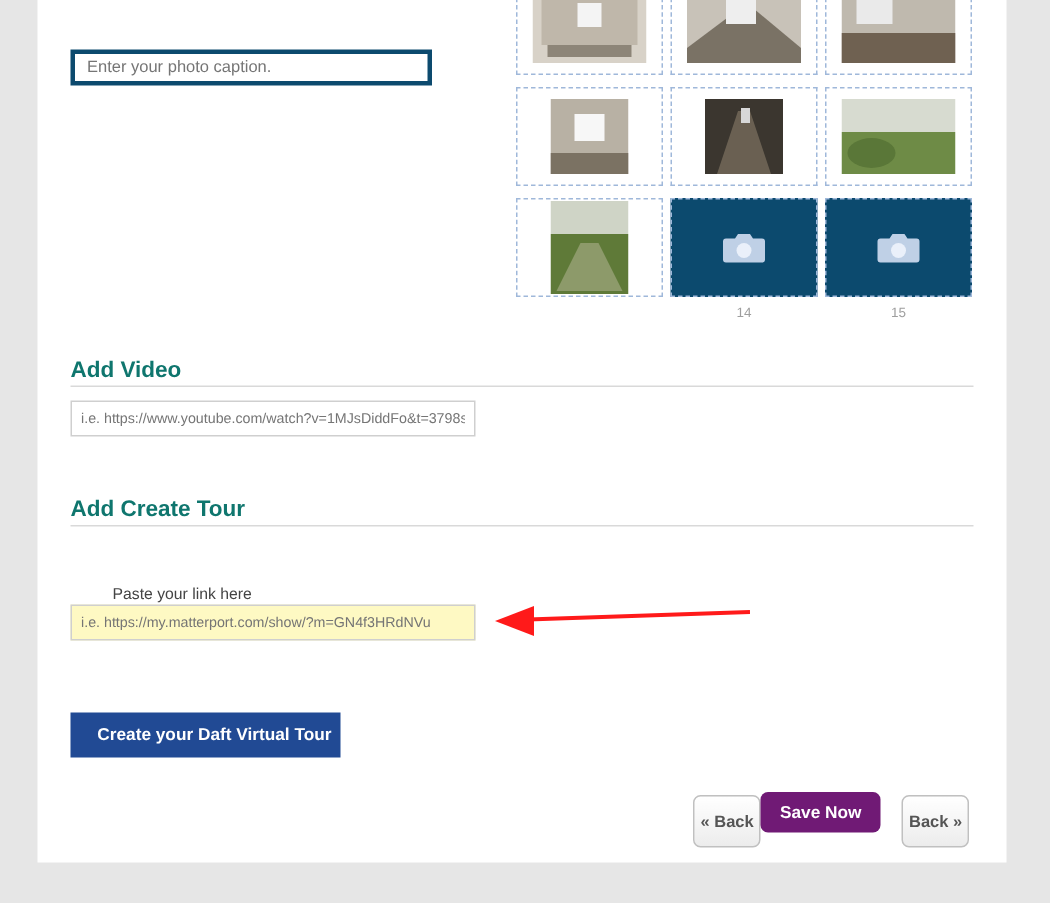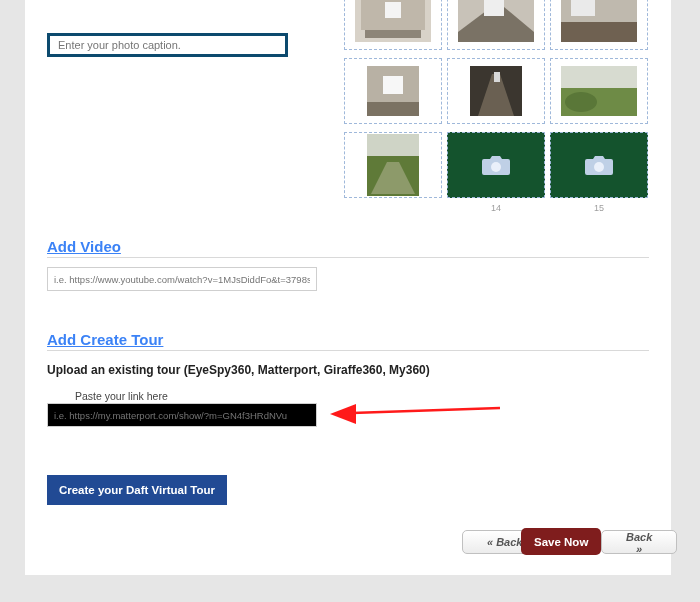--- a/index.html
+++ b/index.html
@@ -21,68 +21,69 @@
     position:absolute;left:319px;top:-16px;width:305px;
     display:grid;grid-template-columns:repeat(3,98px);grid-auto-rows:66px;
     column-gap:5px;row-gap:8px;
   }
   .thumb{
     width:98px;height:66px;box-sizing:border-box;
     border:1px dashed #9fb8da;background:#fff;display:flex;align-items:center;justify-content:center;
     position:relative;
   }
   .thumb svg.photo{display:block;}
-  .placeholder{background:#14532d;}
+  .placeholder{background:#0c4a6e;}
   .placeholder .cam{fill:#bfd0e6;}
   .thumb-num{
     position:absolute;bottom:-16px;left:0;width:100%;text-align:center;
     font-size:9px;color:#9e9e9e;
   }
   
   .section-head{
-    position:absolute;left:22px;font-size:15px;font-weight:bold;color:#3b82f6;text-decoration:underline;
+    position:absolute;left:22px;font-size:15px;font-weight:bold;color:#0f766e;
   }
   .section-rule{
     position:absolute;left:22px;height:1px;width:602px;background:#d9d9d9;
   }
   .video-head{top:238px;}
   .video-rule{top:257px;}
   .video-input{
     position:absolute;left:22px;top:267px;width:270px;height:24px;
     border:1px solid #cfcfcf;background:#fff;font-size:9.5px;color:#8a8a8a;
     padding:0 6px;box-sizing:border-box;
   }
   .tour-head{top:331px;}
   .tour-rule{top:350px;}
   .tour-sub{position:absolute;left:22px;top:363px;font-size:12px;font-weight:bold;color:#222;}
   .tour-label{position:absolute;left:22px;top:390px;font-size:10.5px;color:#444;padding-left:28px;}
   .tour-input{
     position:absolute;left:22px;top:403px;width:270px;height:24px;
-    border:1px solid #cfcfcf;background:#000000;font-size:9.5px;color:#8a8a8a;
+    border:1px solid #cfcfcf;background:#fef9c3;font-size:9.5px;color:#8a8a8a;
     padding:0 6px;box-sizing:border-box;
   }
   
   .arrow{position:absolute;left:305px;top:395px;width:170px;height:32px;pointer-events:none;}
   
   .create-btn{
     position:absolute;left:22px;top:475px;width:180px;height:30px;
     background:#214a94;color:#fff;border:none;font-size:11.5px;font-weight:bold;
     cursor:pointer;
+    text-align:right;
   }
   
   .btn-back,.btn-next{
-    position:absolute;height:24px;border:1px solid #c0c0c0;border-radius:5px;
+    position:absolute;height:35px;border:1px solid #c0c0c0;border-radius:5px;
     background:linear-gradient(#ffffff,#ececec);font-size:11px;font-weight:bold;color:#555;
-    cursor:pointer;padding:0 24px;font-style:italic;
+    cursor:pointer;padding:0 4px;
   }
   .btn-back{left:437px;top:530px;}
   .btn-next{left:576px;top:530px;}
   .btn-save{
-    position:absolute;left:496px;top:528px;height:27px;padding:0 13px;
-    background:#7f1d1d;color:#fff;border:none;border-radius:5px;font-size:11.5px;font-weight:bold;
+    position:absolute;left:482px;top:528px;height:27px;padding:0 13px;
+    background:#701a75;color:#fff;border:none;border-radius:5px;font-size:11.5px;font-weight:bold;
     cursor:pointer;
   }
   input{outline:none;}
 </style>
 </head>
 <body>
 
 <div class="page">
   <div class="panel">
 
@@ -157,21 +158,20 @@
         <div class="thumb-num">15</div>
       </div>
     </div>
 
     <div class="section-head video-head">Add Video</div>
     <div class="section-rule video-rule"></div>
     <input class="video-input" type="text" placeholder="i.e. https://www.youtube.com/watch?v=1MJsDiddFo&amp;t=3798s" style="">
 
     <div class="section-head tour-head">Add Create Tour</div>
     <div class="section-rule tour-rule"></div>
-    <div class="tour-sub">Upload an existing tour (EyeSpy360, Matterport, Giraffe360, My360)</div>
     <div class="tour-label">Paste your link here</div>
     <input class="tour-input" type="text" placeholder="i.e. https://my.matterport.com/show/?m=GN4f3HRdNVu" style="">
 
     <svg class="arrow" viewBox="0 0 170 32">
       <line x1="170" y1="13" x2="22" y2="18" stroke="#ff1a1a" stroke-width="2.6"></line>
       <polygon points="0,19 26,9 26,29" fill="#ff1a1a"></polygon>
     </svg>
 
     <button class="create-btn">Create your Daft Virtual Tour</button>
 

